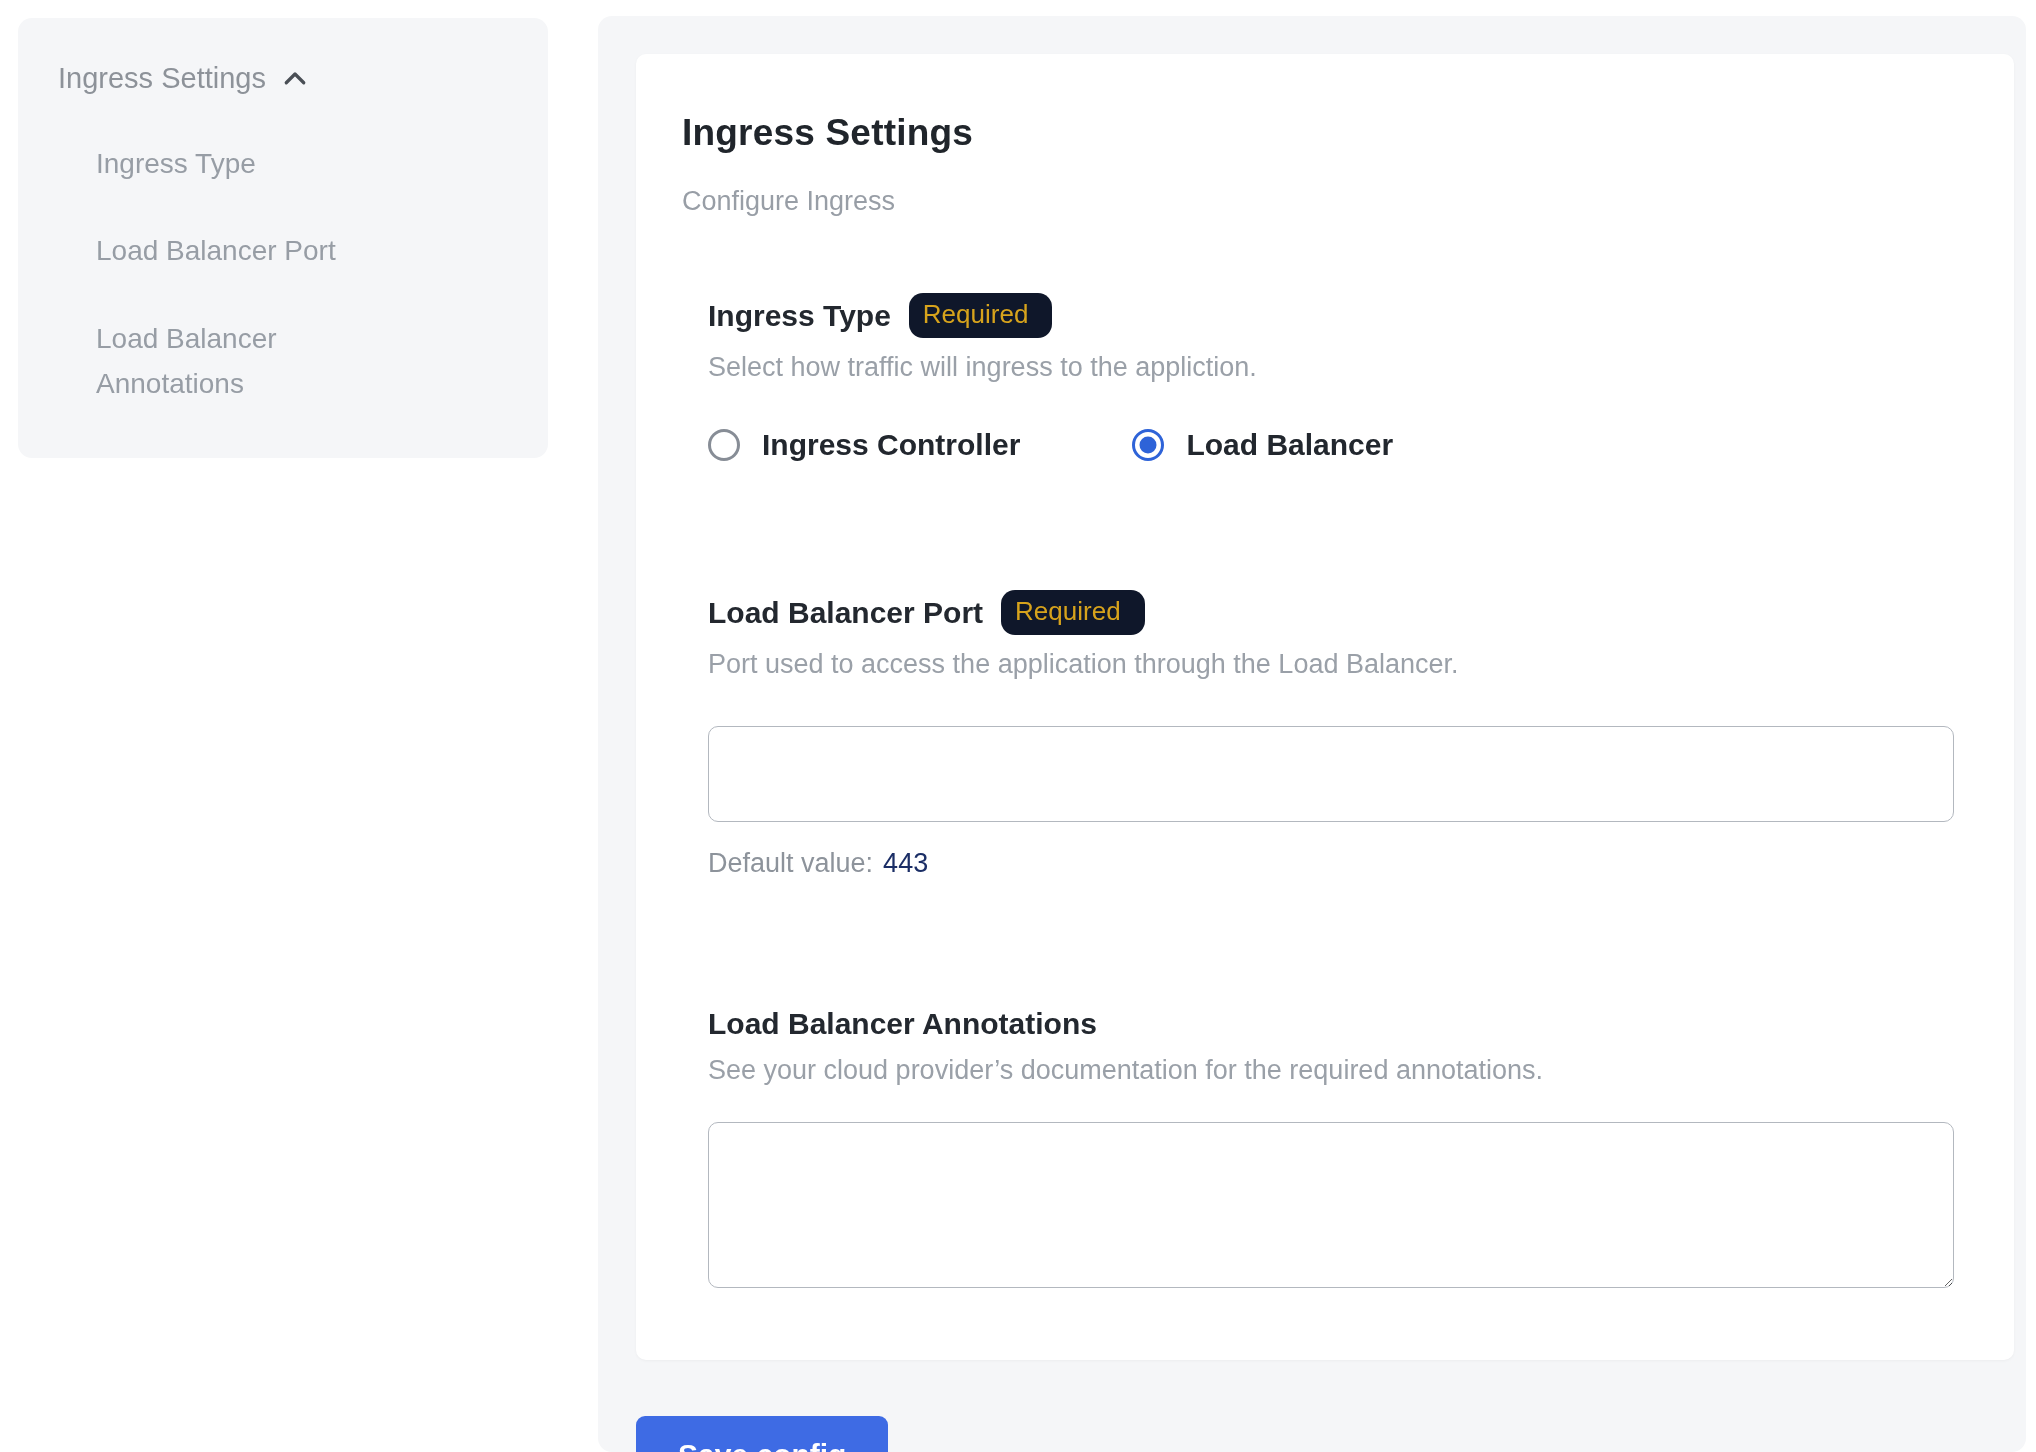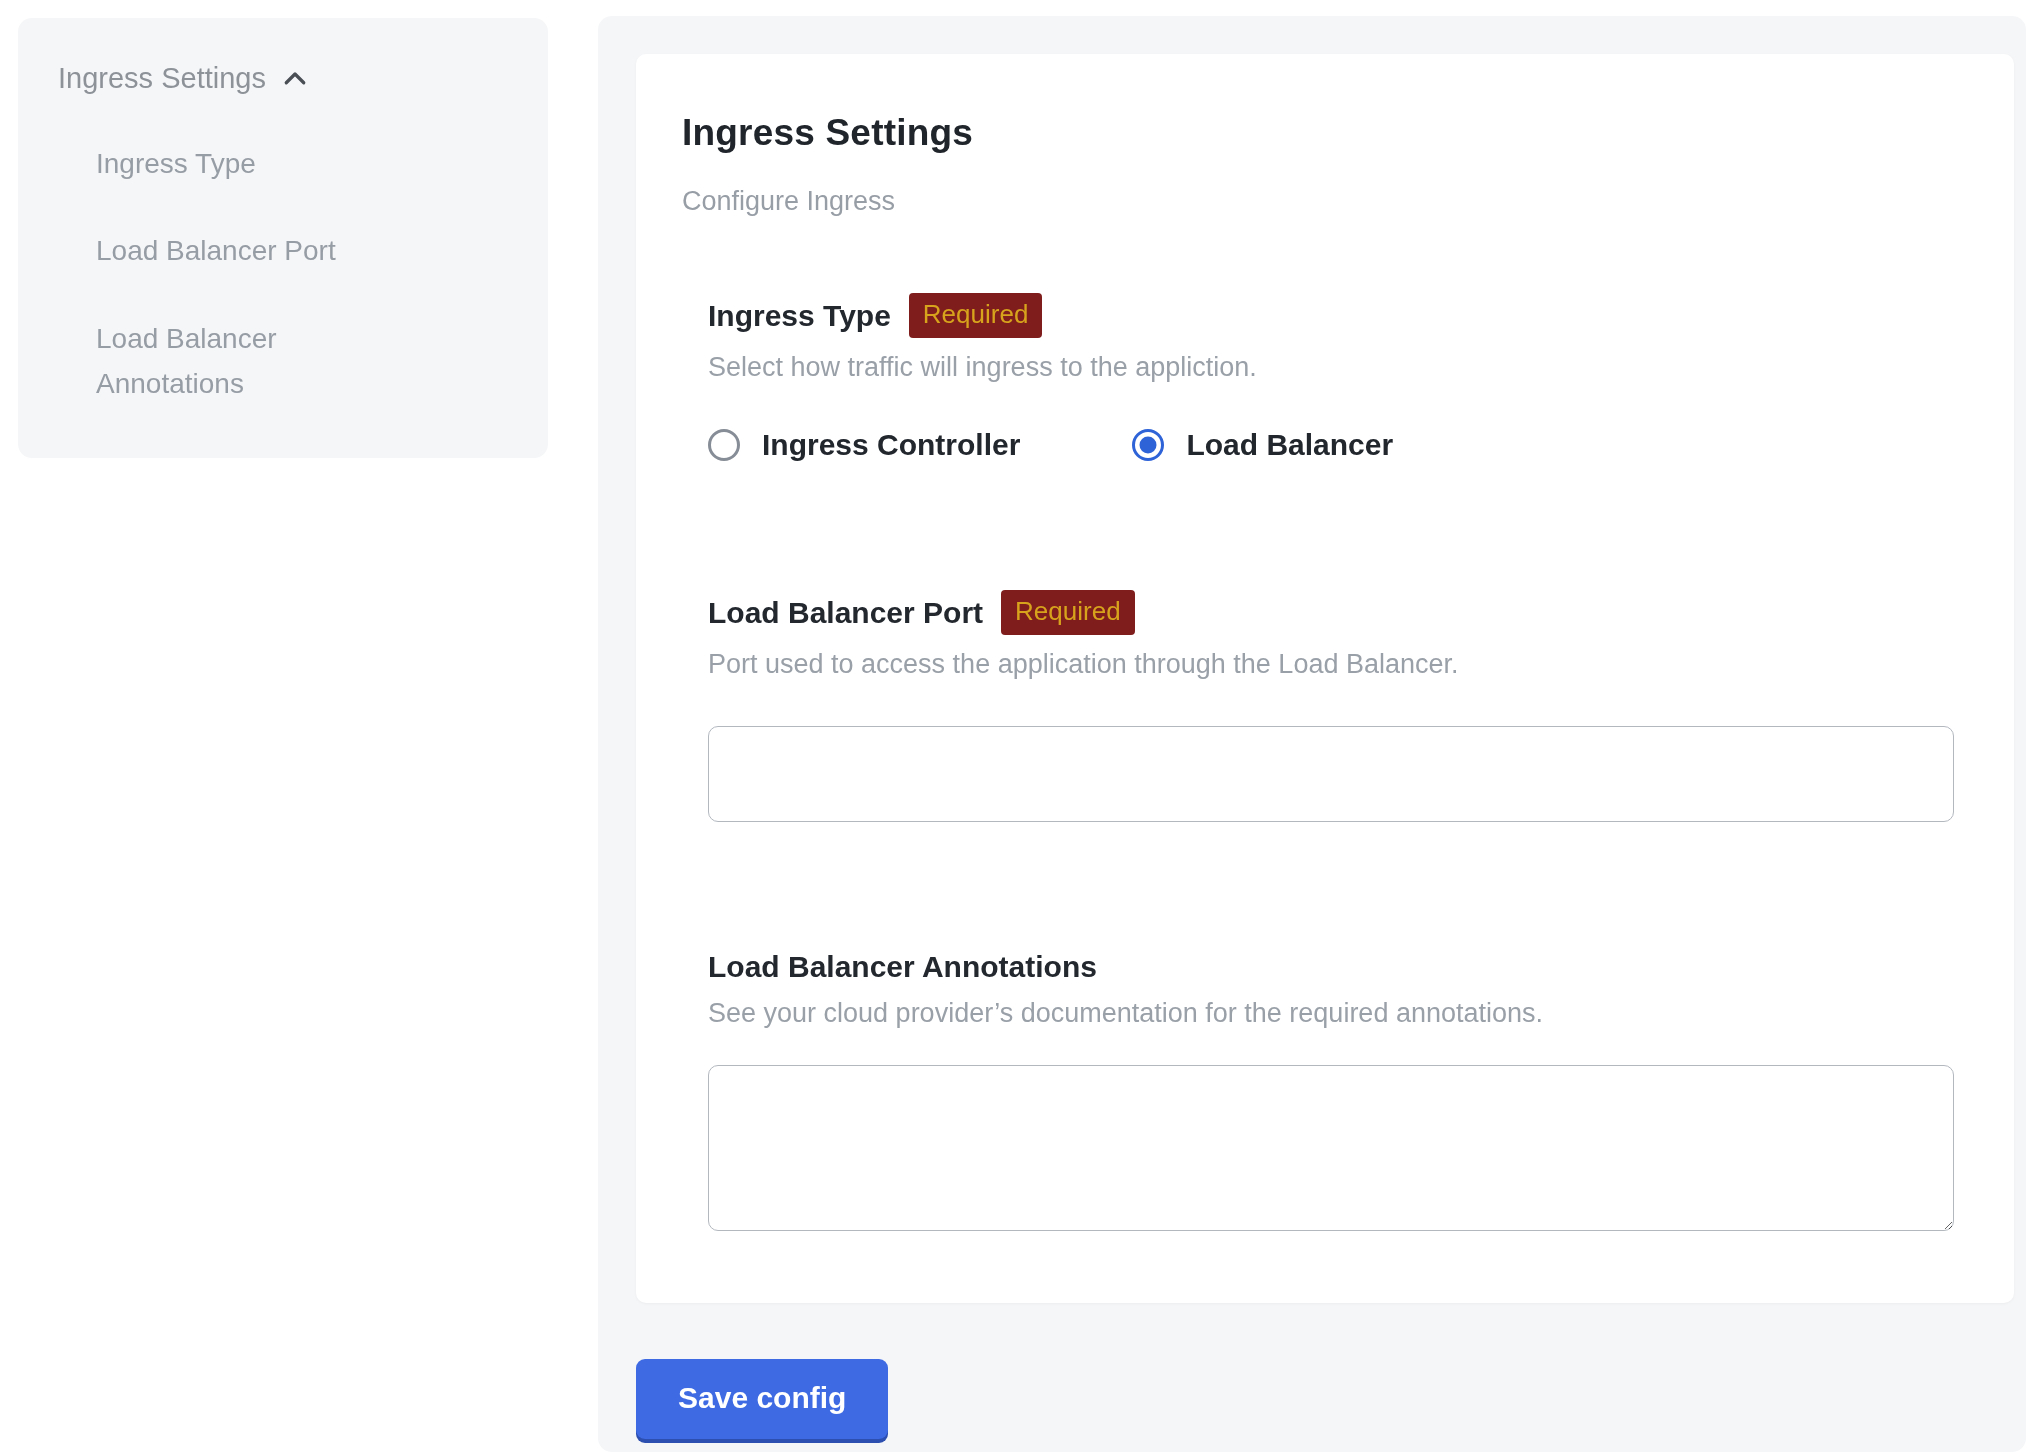--- a/index.html
+++ b/index.html
@@ -52,25 +52,25 @@
 
   .section { margin-left: 26px; }
   .section-1 { margin-top: 76px; }
   .section-2 { margin-top: 128px; }
   .section-3 { margin-top: 128px; }
 
   .field-label-row { display: flex; align-items: center; gap: 18px; }
   .field-label { font-size: 30px; font-weight: bold; color: #23282f; }
   .badge {
     display: inline-block;
-    background: #7f1d1d;
+    background: #0f172a;
     color: #d7a31c;
     font-size: 26px;
-    padding: 6px 14px 8px 14px;
-    border-radius: 4px;
+    padding: 6px 24px 8px 14px;
+    border-radius: 14px;
   }
   .field-desc { font-size: 27px; color: #9aa0a8; margin-top: 14px; }
 
   
   .radio-row { display: flex; align-items: center; gap: 112px; margin-top: 45px; }
   .radio-option { display: flex; align-items: center; gap: 22px; cursor: pointer; }
   .radio-circle {
     width: 32px; height: 32px; border-radius: 50%;
     border: 3px solid #878d96; background: #ffffff;
     position: relative; flex: 0 0 32px;
@@ -169,20 +169,23 @@
 
       <div class="section section-2">
         <div class="field-label-row">
           <span class="field-label">Load Balancer Port</span>
           <span class="badge">Required</span>
         </div>
         <div class="field-desc">Port used to access the application through the Load Balancer.</div>
 
         <input class="text-input" type="text" value="" style="">
 
+        <div class="default-row">
+          <span>Default value:</span><span class="default-value">443</span>
+        </div>
       </div>
 
       <div class="section section-3">
         <div class="field-label-row">
           <span class="field-label">Load Balancer Annotations</span>
         </div>
         <div class="field-desc">See your cloud provider’s documentation for the required annotations.</div>
 
         <textarea class="textarea-input" style=""></textarea>
       </div>

